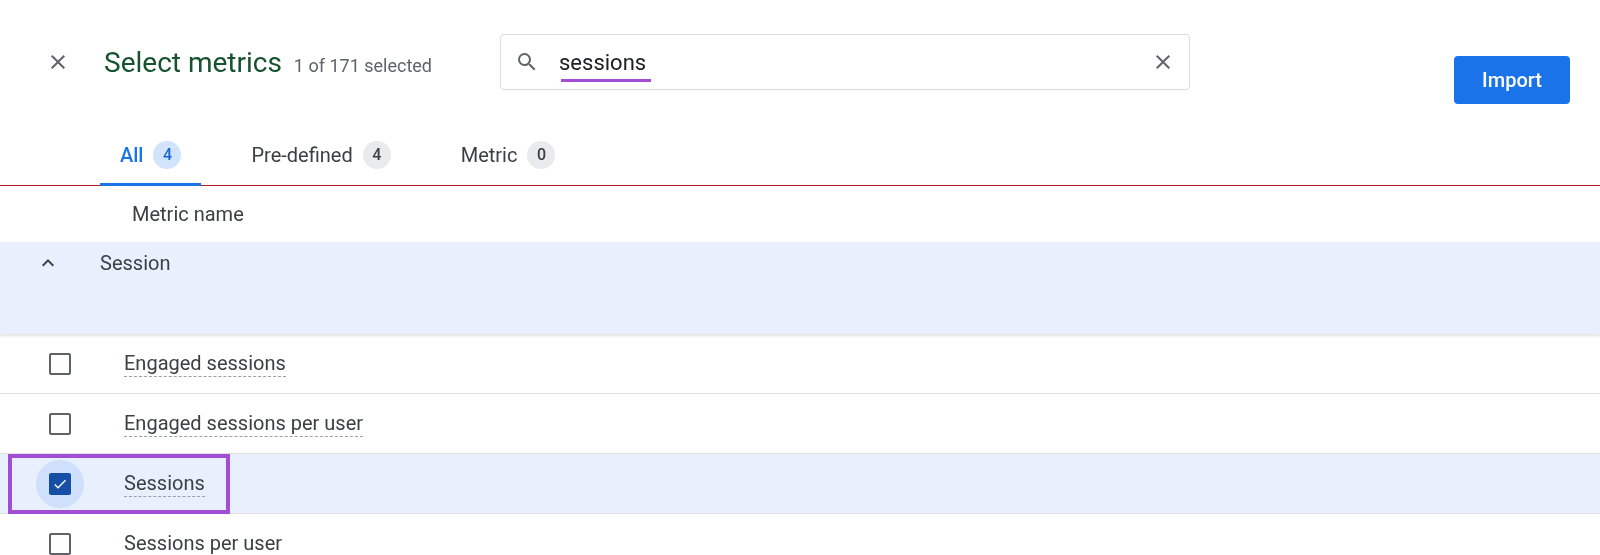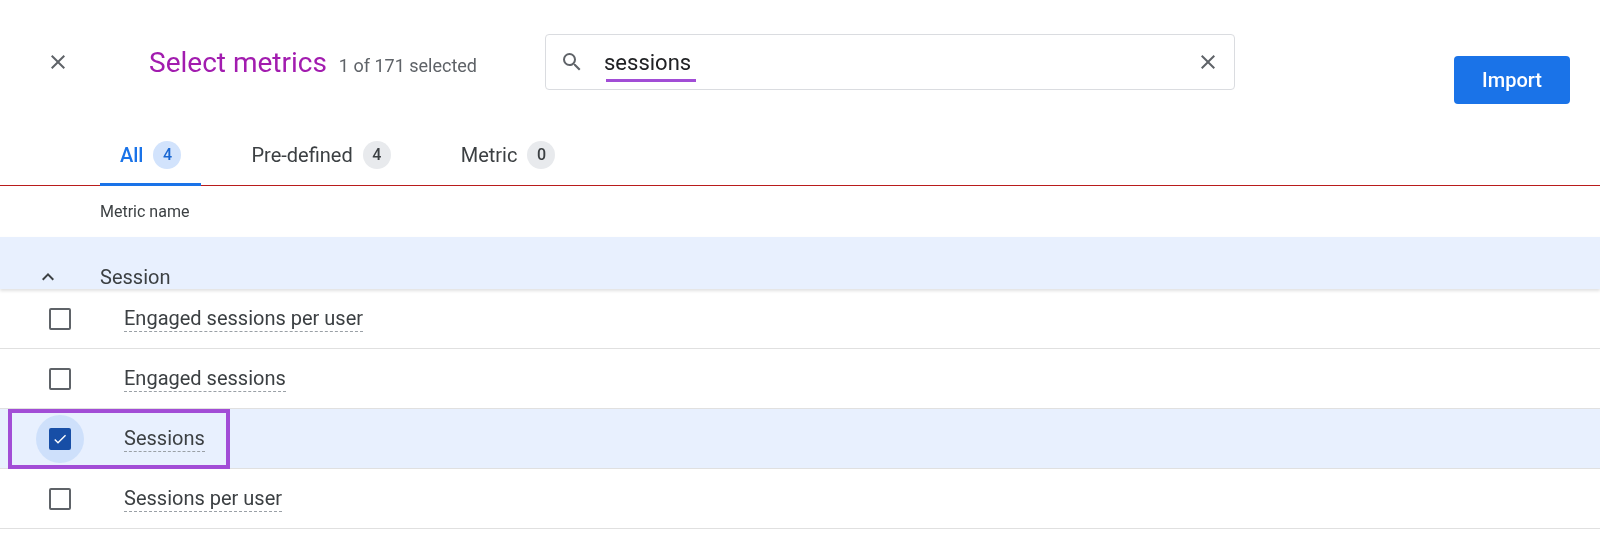--- a/index.html
+++ b/index.html
@@ -34,22 +34,21 @@
     .close-btn svg { width: 24px; height: 24px; }
     .title-wrap {
       display: flex;
       align-items: baseline;
       gap: 12px;
       flex-shrink: 0;
     }
     .title {
       font-size: 28px;
       font-weight: 400;
-      color: #a21caf;
-      margin-left: 45px;
+      color: #14532d;
     }
     .subtitle {
       font-size: 18px;
       color: #5f6368;
     }
     .search-box {
       display: flex;
       align-items: center;
       border: 1px solid #dadce0;
       border-radius: 4px;
@@ -156,29 +155,30 @@
     .link-btn {
       background: none;
       border: none;
       color: #1a73e8;
       font-size: 19px;
       font-weight: 500;
       cursor: pointer;
     }
     .column-header {
       padding: 16px 0 16px 100px;
-      font-size: 16px;
-      color: #3c4043;
+      font-size: 20px;
+      color: #3c4043;
+      margin-left: 32px;
     }
     .group-header {
       display: flex;
-      align-items: flex-end;
+      align-items: flex-start;
       background: #e8f0fe;
       padding: 9px 0 0 36px;
-      height: 52px;
+      height: 92px;
       cursor: pointer;
       box-shadow: 0 2px 3px rgba(0,0,0,0.12);
       position: relative;
       z-index: 1;
     }
     .group-header svg {
       width: 24px;
       height: 24px;
       color: #3c4043;
     }
@@ -292,27 +292,27 @@
       <path d="M7.41 15.41 12 10.83l4.59 4.58L18 14l-6-6-6 6z" fill="currentColor"></path>
     </svg>
   <span class="group-title">Session</span>
 </div>
 
 <div style="position:relative;">
   <div class="row">
     <span class="checkbox-ripple">
         <span class="checkbox"></span>
       </span>
-    <span class="row-label">Engaged sessions per user</span>
+    <span class="row-label">Engaged sessions</span>
   </div>
   <div class="row">
     <span class="checkbox-ripple">
         <span class="checkbox"></span>
       </span>
-    <span class="row-label">Engaged sessions</span>
+    <span class="row-label">Engaged sessions per user</span>
   </div>
   <div class="row selected">
     <span class="checkbox-ripple">
         <span class="checkbox checked">
       <svg viewBox="0 0 24 24">
             <path d="M9 16.17 4.83 12l-1.42 1.41L9 19 21 7l-1.41-1.41z" fill="currentColor"></path>
           </svg>
     </span>
       </span>
     <span class="row-label">Sessions</span>

